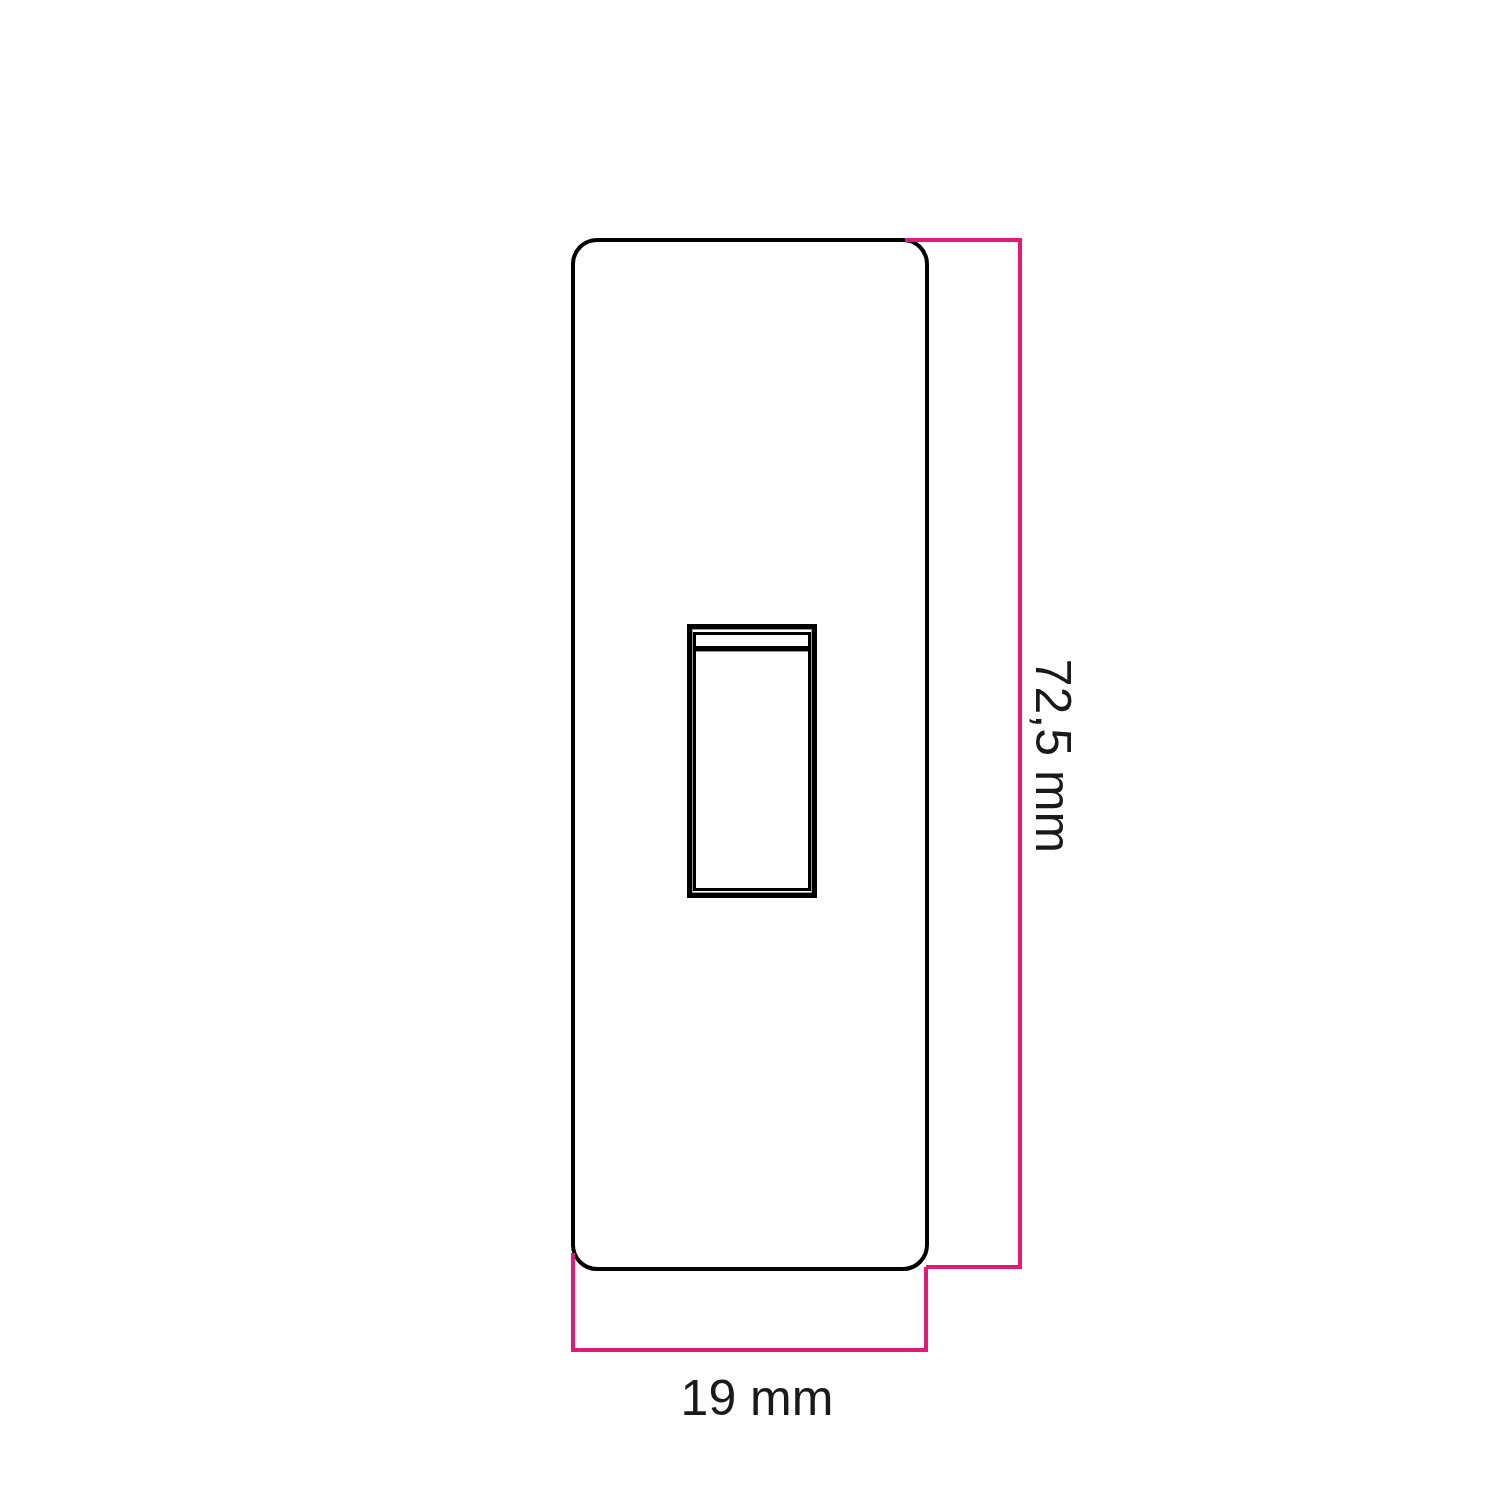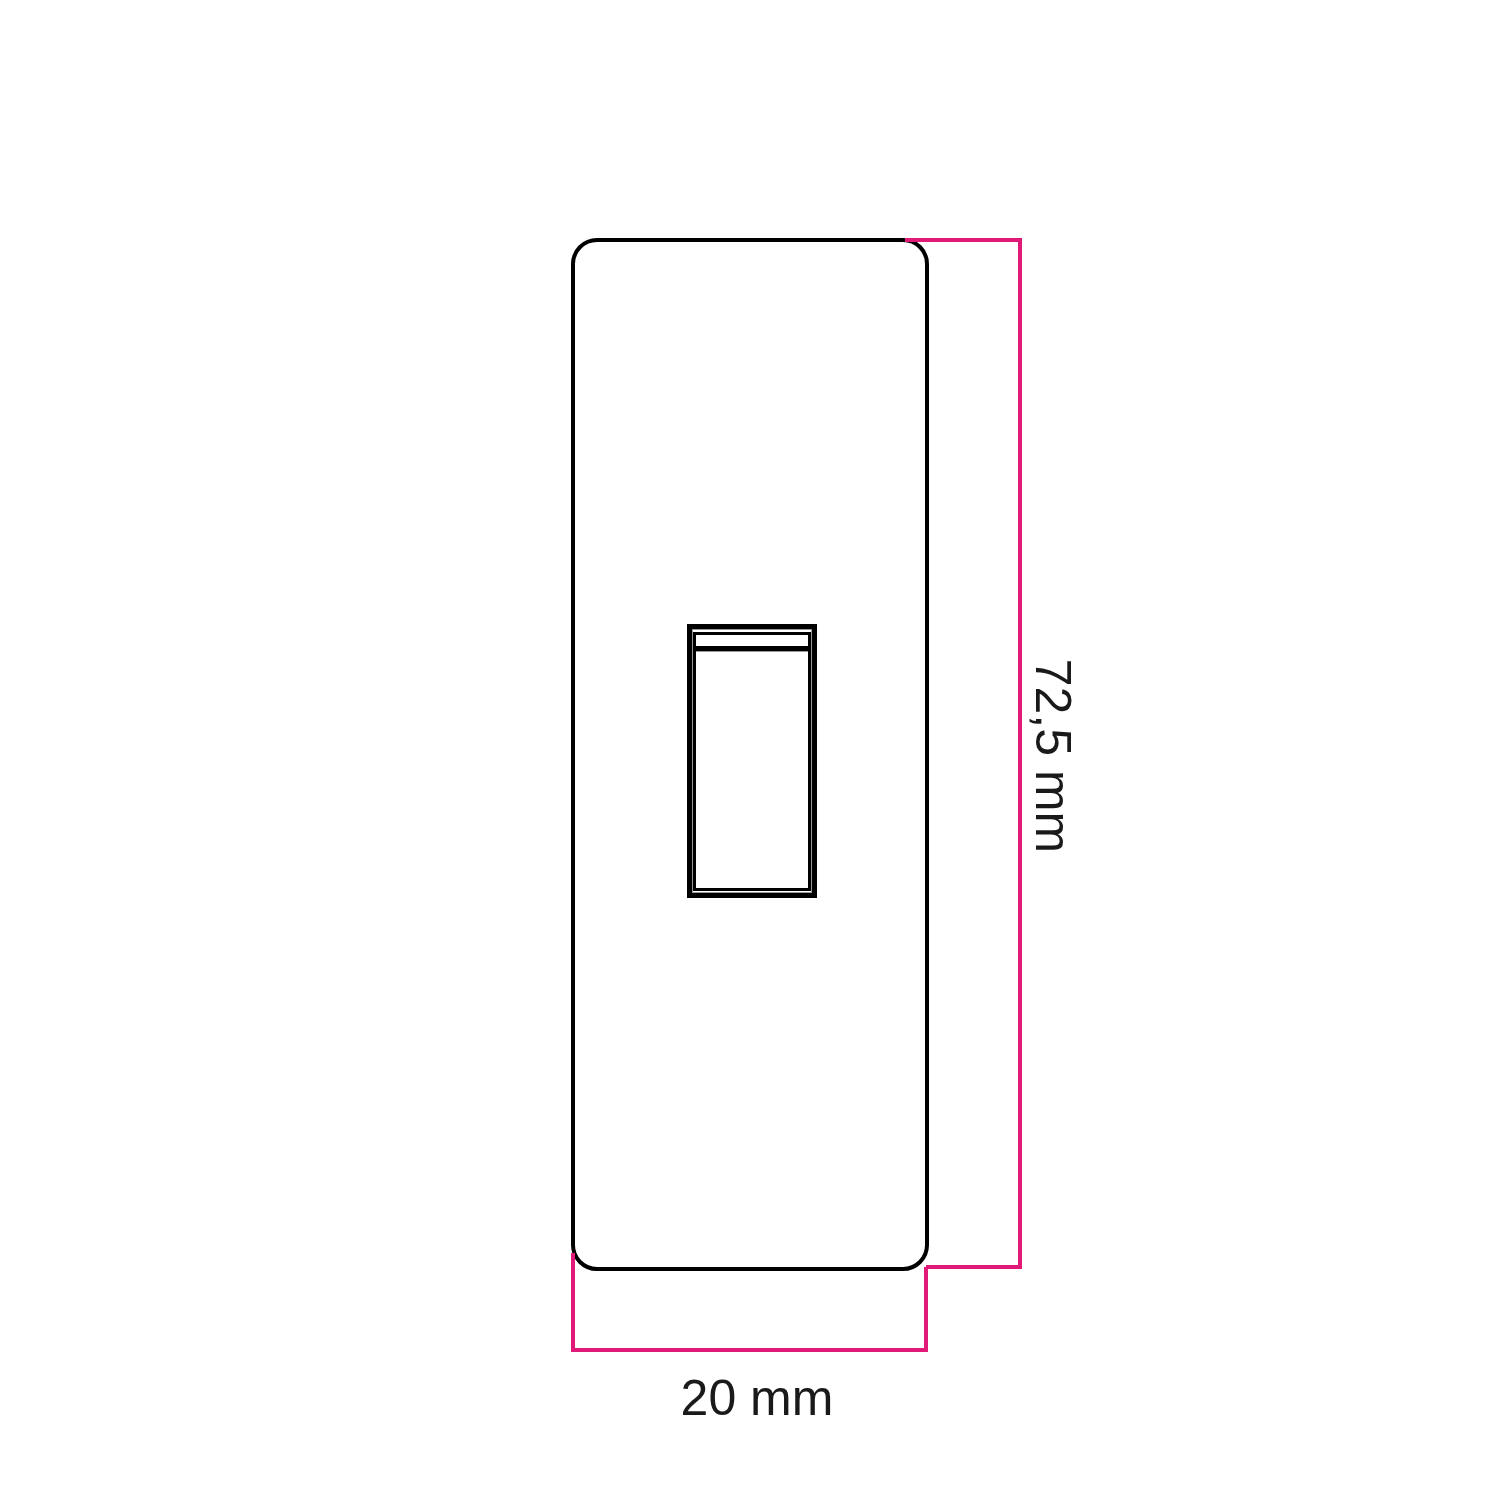--- a/index.html
+++ b/index.html
@@ -97,15 +97,15 @@
   <div class="switch-top-edge"></div>
 
   <div class="dim dim-h-top"></div>
   <div class="dim dim-h-vertical"></div>
   <div class="dim dim-h-bottom"></div>
   <div class="dim-label label-height">72,5 mm</div>
 
   <div class="dim dim-w-left"></div>
   <div class="dim dim-w-right"></div>
   <div class="dim dim-w-bottom"></div>
-  <div class="dim-label label-width">20 mm</div>
+  <div class="dim-label label-width">19 mm</div>
 
 </div>
 
 </body></html>

